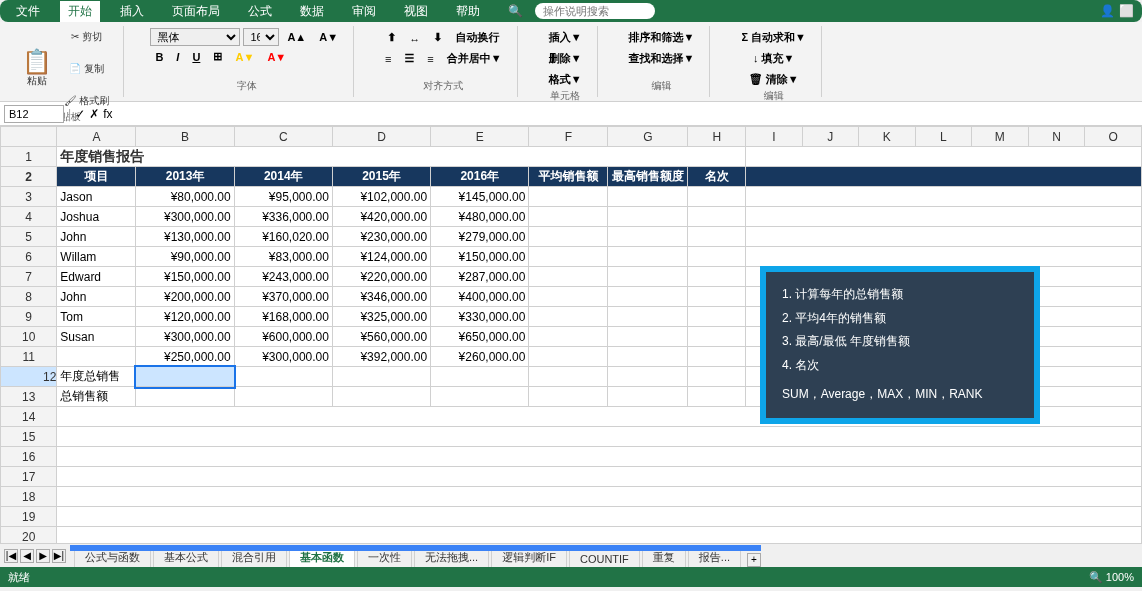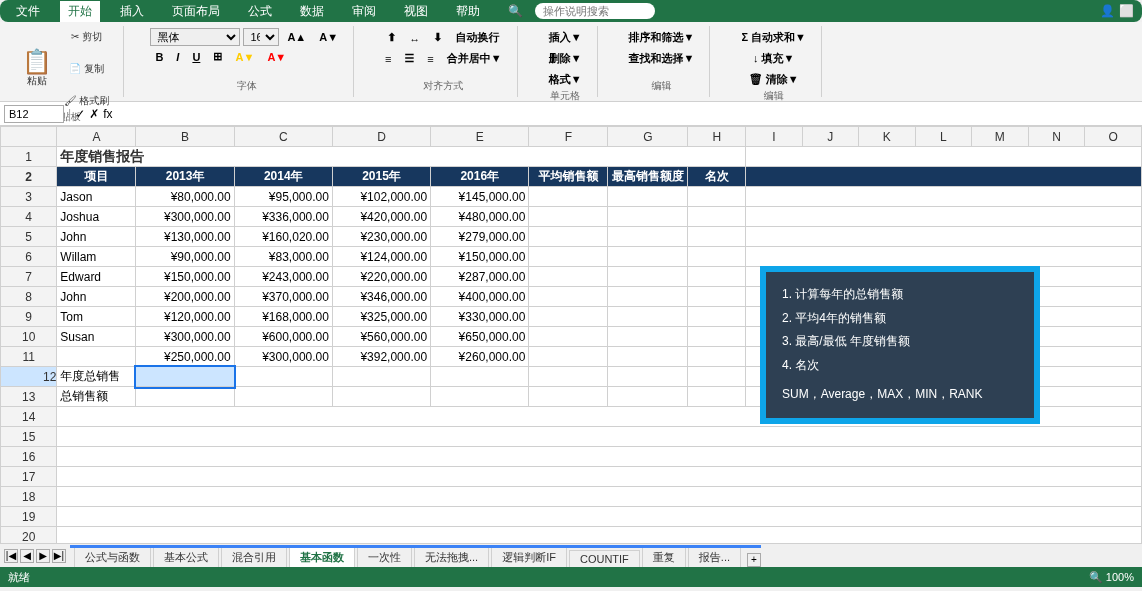--- a/index.html
+++ b/index.html
@@ -52,21 +52,21 @@
     .merged-title { font-size: 14px; font-weight: bold; color: #333; }
 
     
     .blue-row td { background: #17375e; color: white; font-weight: bold; }
     .blue-row .row-header { background: #f3f3f3; color: #333; }
 
     
     .note-box { position: absolute; background: #2e4053; color: white; padding: 12px 16px; font-size: 12px; line-height: 1.8; border: 6px solid #0ea5e9; }
 
     
-    .sheet-tabs { display: flex; align-items: flex-end; background: #f0f0f0; border-top: 3px solid #3b82f6; height: 22px; padding-left: 4px; gap: 0; overflow: hidden; }
+    .sheet-tabs { display: flex; align-items: flex-end; background: #f0f0f0; border-top: 6px solid #3b82f6; height: 22px; padding-left: 4px; gap: 0; overflow: hidden; }
     .sheet-tab { padding: 2px 10px; border: 1px solid #d0d0d0; border-bottom: none; background: #f0f0f0; font-size: 11px; cursor: pointer; color: #333; margin-right: 2px; }
     .sheet-tab.active { background: white; color: #217346; font-weight: bold; border-bottom: 1px solid white; margin-bottom: -1px; }
     .tab-nav { display: flex; align-items: center; gap: 2px; padding: 0 4px; }
     .tab-nav-btn { background: none; border: 1px solid #aaa; width: 14px; height: 14px; font-size: 10px; cursor: pointer; display: flex; align-items: center; justify-content: center; }
 
     .main-area { position: relative; display: flex; flex-direction: column; height: calc(100vh - 130px); }
 
     .status-bar { background: #217346; color: white; height: 20px; display: flex; align-items: center; padding: 0 8px; font-size: 11px; gap: 20px; }
 
     

